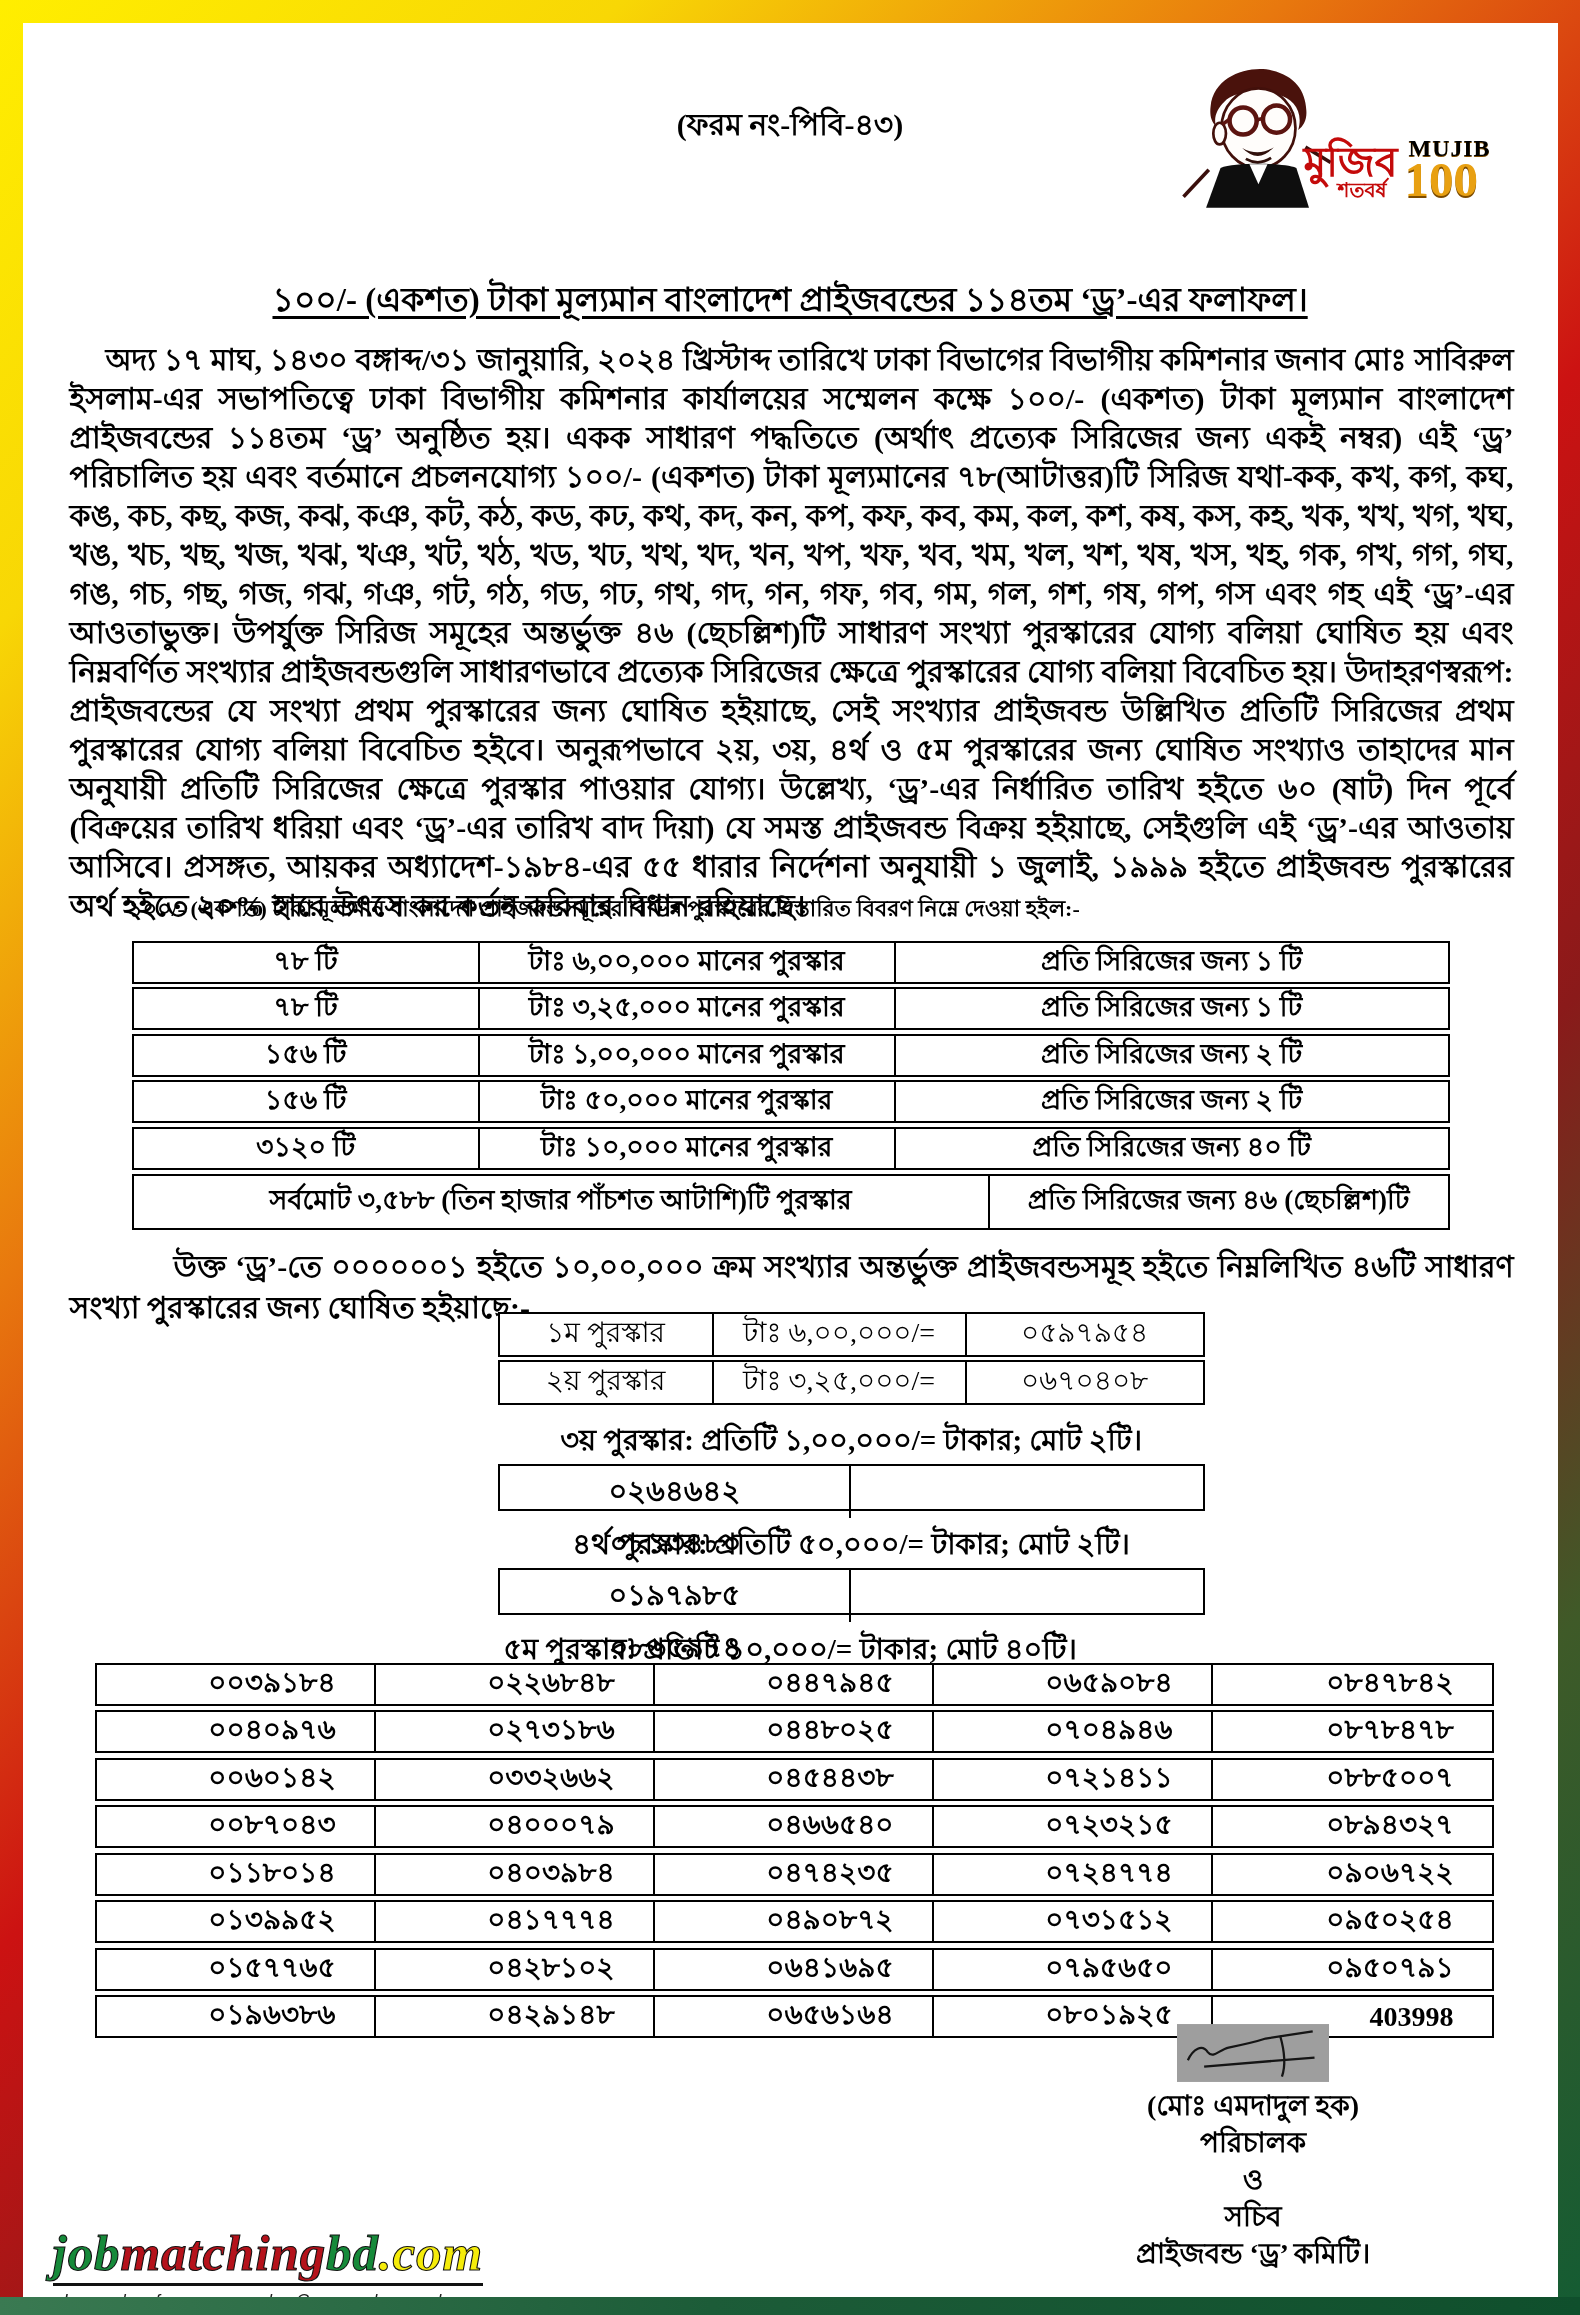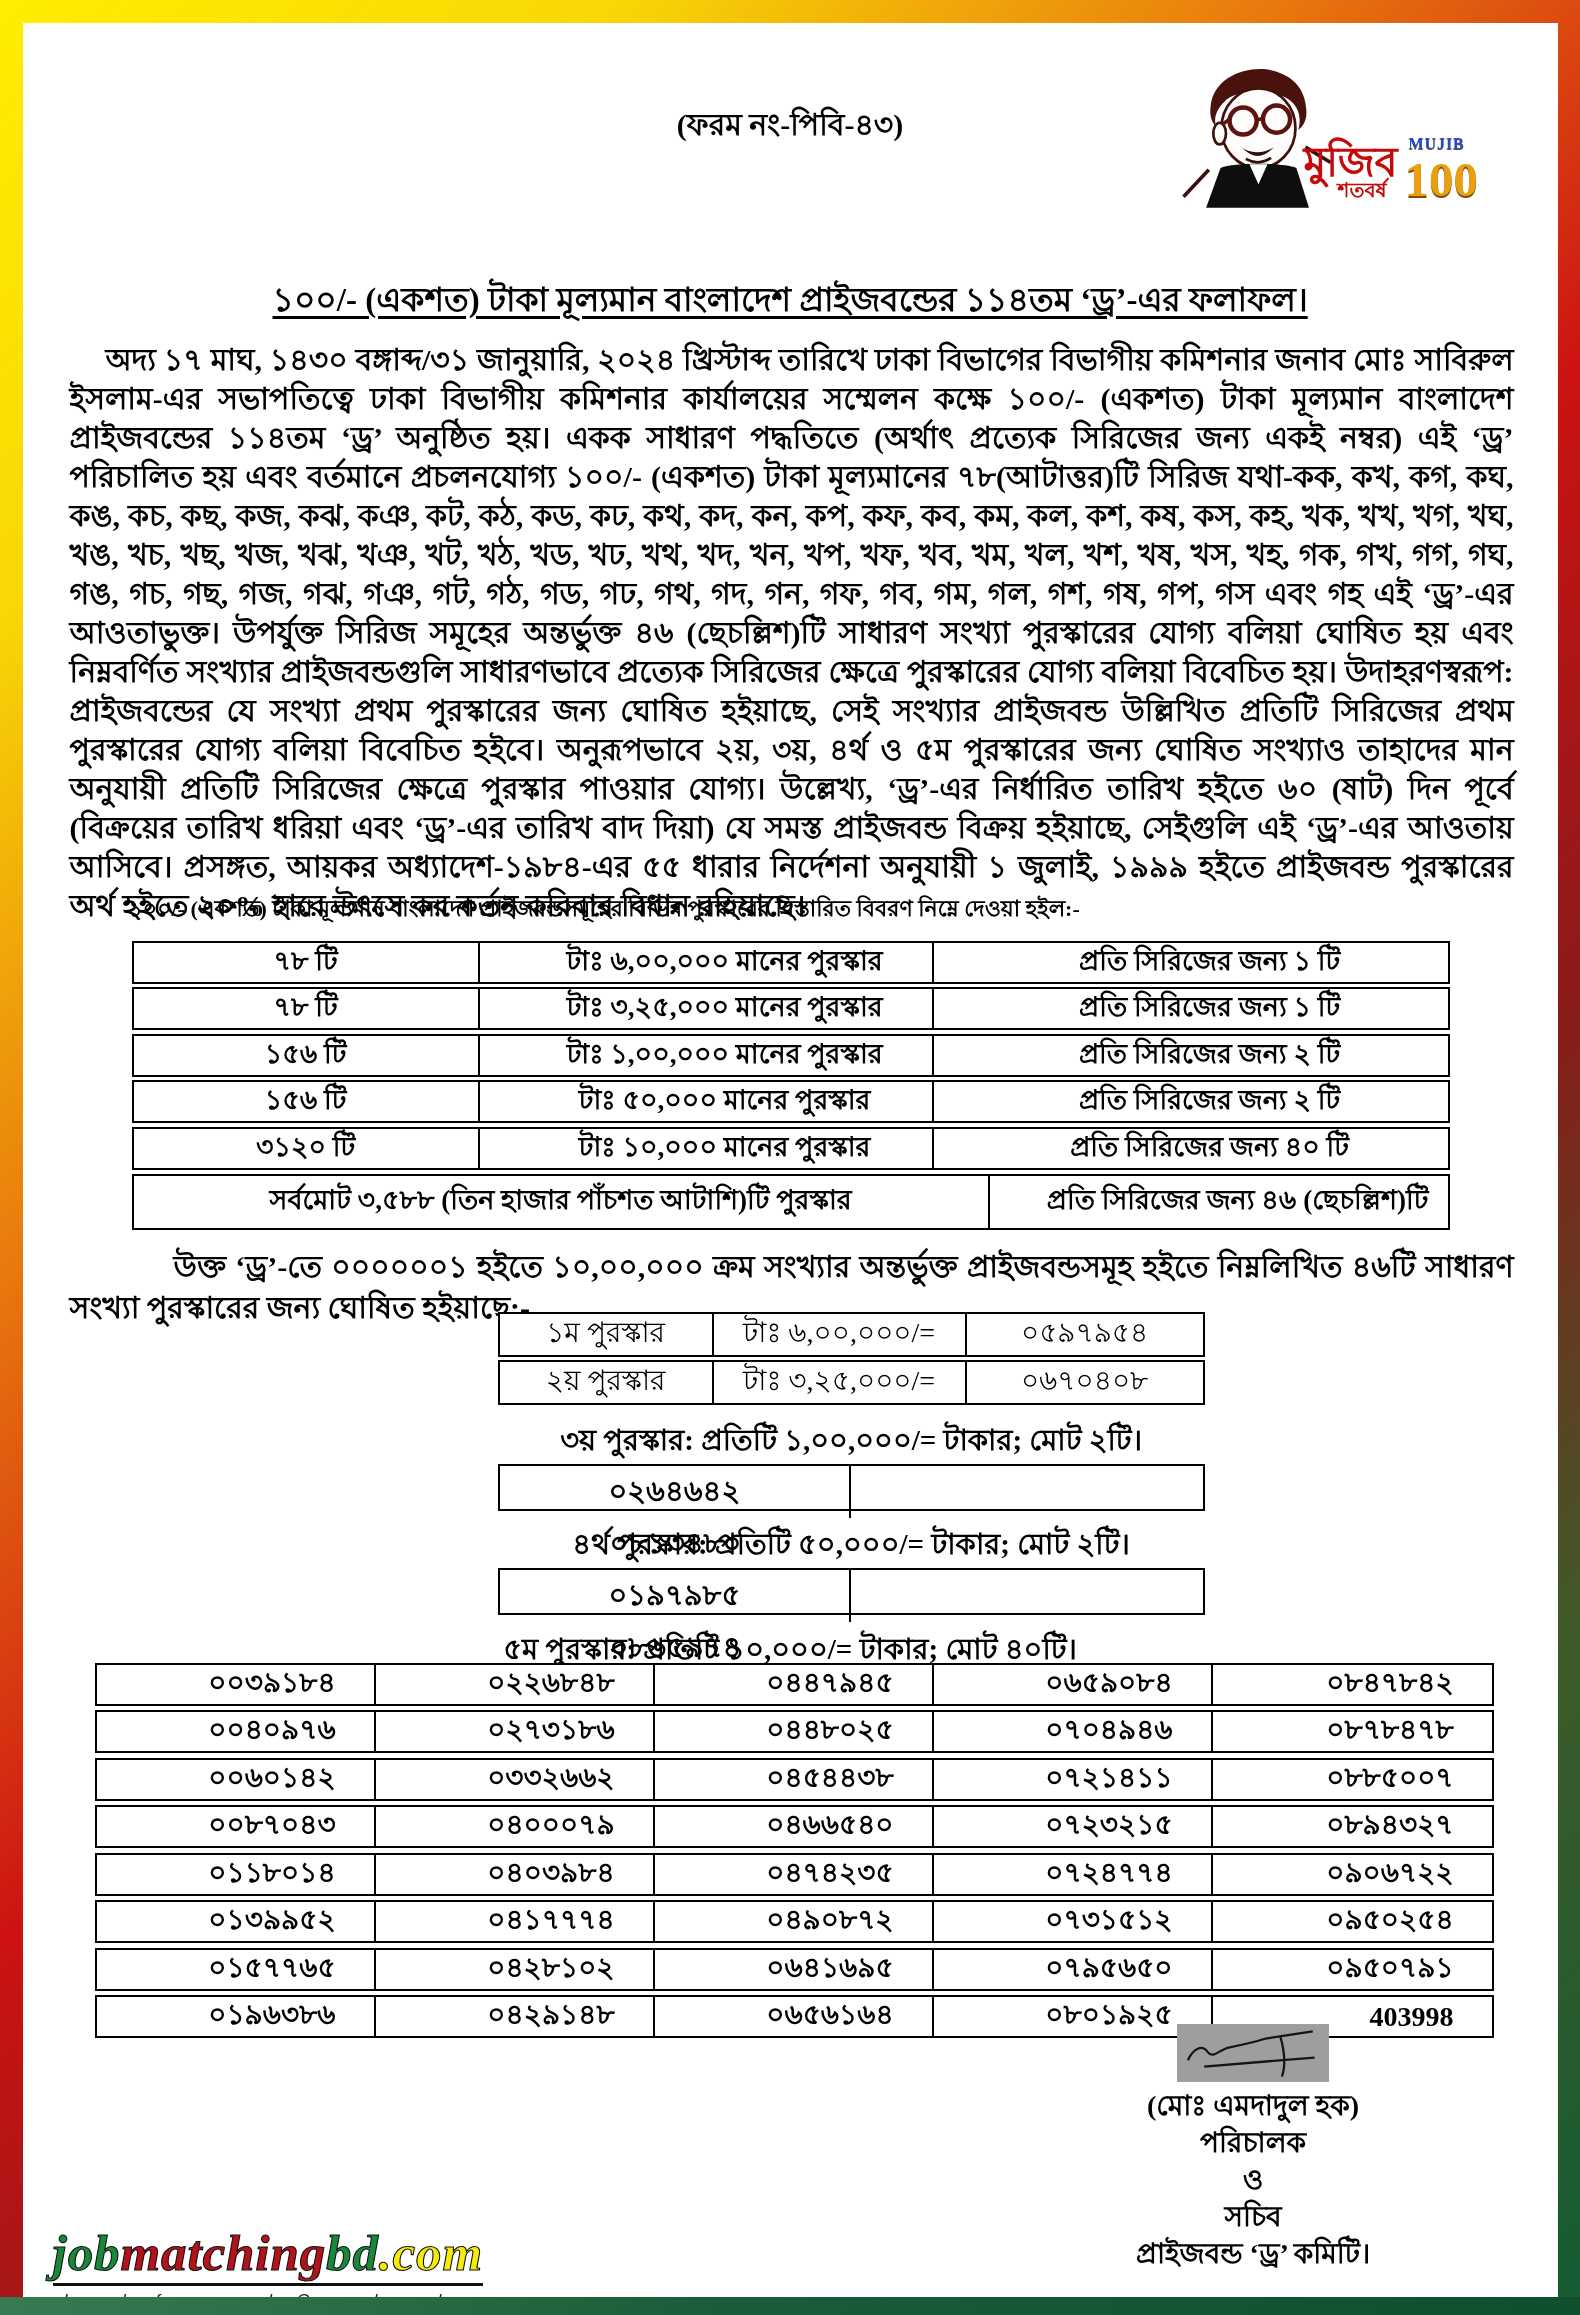--- a/index.html
+++ b/index.html
@@ -28,21 +28,21 @@
   .form-no {
     position:absolute; top:78px; left:0; right:0;
     text-align:center; font-size:30px; font-weight:bold;
   }
 
   
   .mujib-logo { position:absolute; top:38px; left:1156px; width:312px; height:152px; }
   .mujib-logo svg { position:absolute; left:0; top:0; }
   .mujib-bn  { position:absolute; left:125px; top:69px;  color:#c40a0a; font-size:41px; font-weight:bold; }
   .mujib-sub { position:absolute; left:159px; top:114px; color:#c40a0a; font-size:20px; font-weight:bold; }
-  .mujib-en  { position:absolute; left:230px; top:74px;  color:#1d4ed8; font-size:16px; font-weight:bold; letter-spacing:0.9px; text-shadow:0 0.9px 0 #7c4b00; }
+  .mujib-en  { position:absolute; left:230px; top:74px;  color:#000000; font-size:24px; font-weight:bold; letter-spacing:0.9px; text-shadow:0 0.9px 0 #7c4b00; }
   .mujib-100 { position:absolute; left:226px; top:90px; color:#e8a012; font-size:49px; font-weight:bold; text-shadow:0 1.8px 0 #7c4b00; }
 
   .doc-title {
     position:absolute; top:251px; left:0; right:0;
     text-align:center; font-size:33px; font-weight:bold;
     text-decoration:underline; text-underline-offset:5.4px;
   }
 
   .main-para {
     position:absolute; top:317px; left:47px; width:1444px;
@@ -53,21 +53,21 @@
   .detail-intro {
     position:absolute; top:868px; left:47px; width:1444px;
     font-size:22px; font-weight:bold; text-indent:59px;
   }
 
   
   .box-row { display:flex; border:2.7px solid #000; margin-bottom:3.6px; align-items:stretch; background:#fff; }
   .cell { display:flex; align-items:center; justify-content:center; padding:1.8px 7.2px; }
 
   .summary-table { position:absolute; top:918px; left:109px; width:1318px; font-size:27px; font-weight:bold; }
-  .summary-table .box-row { height:43px;gap:38px; }
+  .summary-table .box-row { height:43px; }
   .t1-c1 { width:346px; border-right:2.7px solid #000; }
   .t1-c2 { width:416px; border-right:2.7px solid #000; }
   .t1-c3 { flex:1; }
   .t1-total { height:56px !important; }
   .t1-c12 { width:856px; border-right:2.7px solid #000; }
 
   .range-note {
     position:absolute; top:1223px; left:47px; width:1444px;
     font-size:30px; line-height:41px; font-weight:bold;
     text-align:justify; text-indent:104px;

